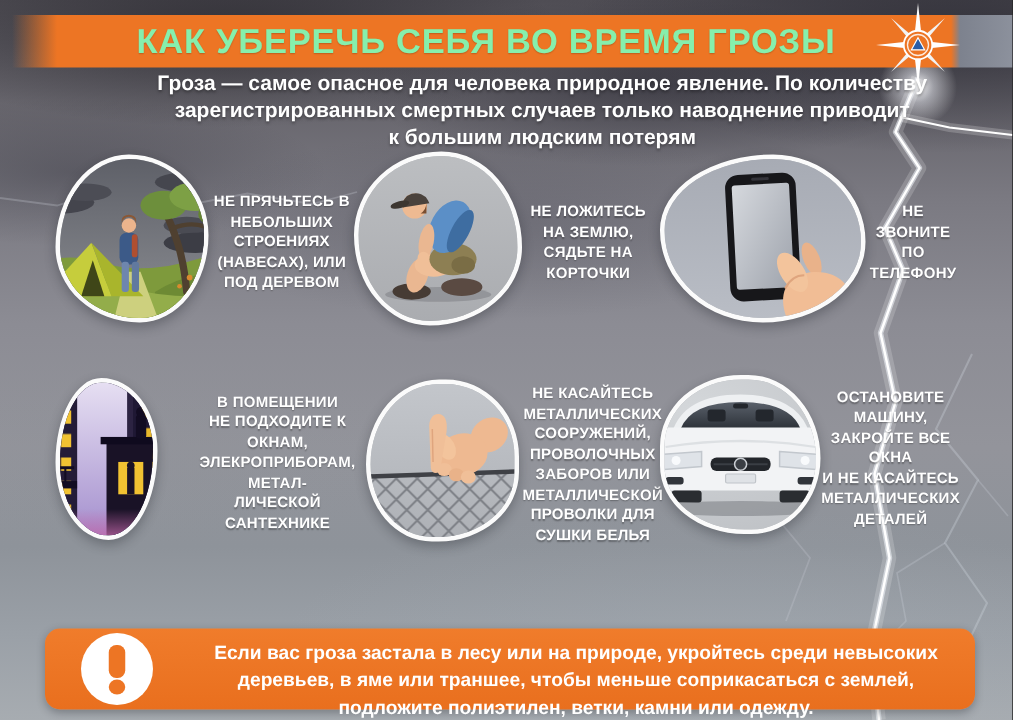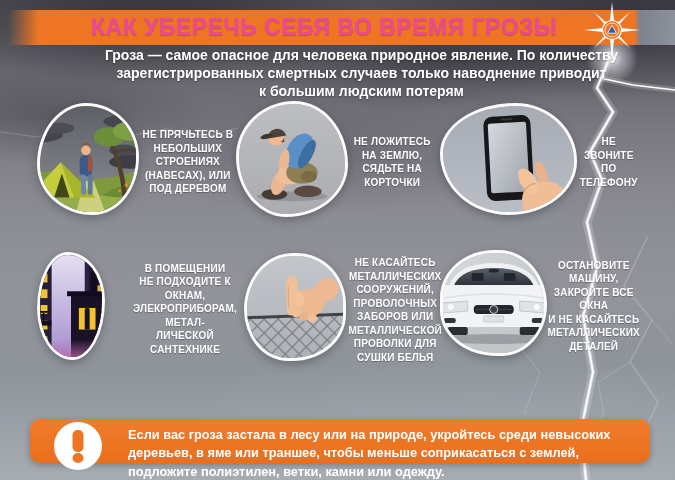--- a/index.html
+++ b/index.html
@@ -23,21 +23,21 @@
   .lightning{position:absolute;inset:0;pointer-events:none;}
   
   .title-bar{
     position:absolute;left:8px;top:10px;width:667px;height:35px;
     background:linear-gradient(90deg, rgba(237,117,36,0) 0px, #ED7524 30px, #ED7524 626px,
                #7d828e 632px, rgba(154,160,172,.85) 100%);
   }
   .title{
     position:absolute;left:8px;top:10px;width:632px;height:35px;
     display:flex;align-items:center;justify-content:center;
-    color:#ec4899;font-size:23px;font-weight:bold;letter-spacing:.5px;
+    color:#86efac;font-size:23px;font-weight:bold;letter-spacing:.5px;
     text-shadow:0 1px 1px rgba(0,0,0,.2);
   }
   .logo{position:absolute;left:584px;top:2px;width:56px;height:56px;}
   .subtitle{
     position:absolute;left:0;top:47px;width:675px;text-align:center;
     color:#fff;font-size:14px;font-weight:bold;line-height:1.28;
     white-space:pre-line;text-shadow:0 1px 2px rgba(0,0,0,.35);margin-left:24px;
   }
   
   .tip{position:absolute;width:200px;margin:0;display:flex;align-items:center;}
@@ -52,23 +52,24 @@
   .tip4{left:37px;top:252px;gap:28px;}  .tip4 .blob{width:152px;height:102px;border-radius:45% 55% 48% 52%/52% 45% 55% 48%;}
   .tip5{left:244px;top:250px;} .tip5 .blob{width:174px;height:102px;border-radius:50% 50% 55% 45%/55% 50% 45% 50%;}
   .tip6{left:440px;top:250px;align-items:center;} .tip6 .blob{width:168px;height:100px;border-radius:53% 47% 45% 55%/47% 55% 50% 45%;}
   .caption{
     margin-top:6px;text-align:center;color:#fff;font-size:10px;font-weight:bold;
     line-height:1.35;letter-spacing:.2px;white-space:pre-line;
     text-shadow:0 1px 1px rgba(0,0,0,.3);
   }
   
   .banner{
-    position:absolute;left:30px;top:419px;width:620px;height:44px;border-radius:10px;
+    position:absolute;left:30px;top:419px;width:620px;height:54px;border-radius:10px;
     background:linear-gradient(180deg,#f07c2b,#e96f1e);
     box-shadow:0 2px 6px rgba(20,22,30,.3);
+    text-align:center;
   }
   .banner-circle{
     position:absolute;left:24px;top:3px;width:48px;height:48px;background:#fff;border-radius:50%;
   }
   .excl-bar{position:absolute;left:50%;top:8px;transform:translateX(-50%);width:11px;height:22px;background:#ED7524;border-radius:5px;}
   .excl-dot{position:absolute;left:50%;bottom:7px;transform:translateX(-50%);width:11px;height:10px;background:#ED7524;border-radius:50%;}
   .banner-text{
     position:absolute;left:98px;top:7px;right:10px;color:#fff;
     font-size:12.8px;font-weight:bold;line-height:1.43;white-space:pre-line;
   }

